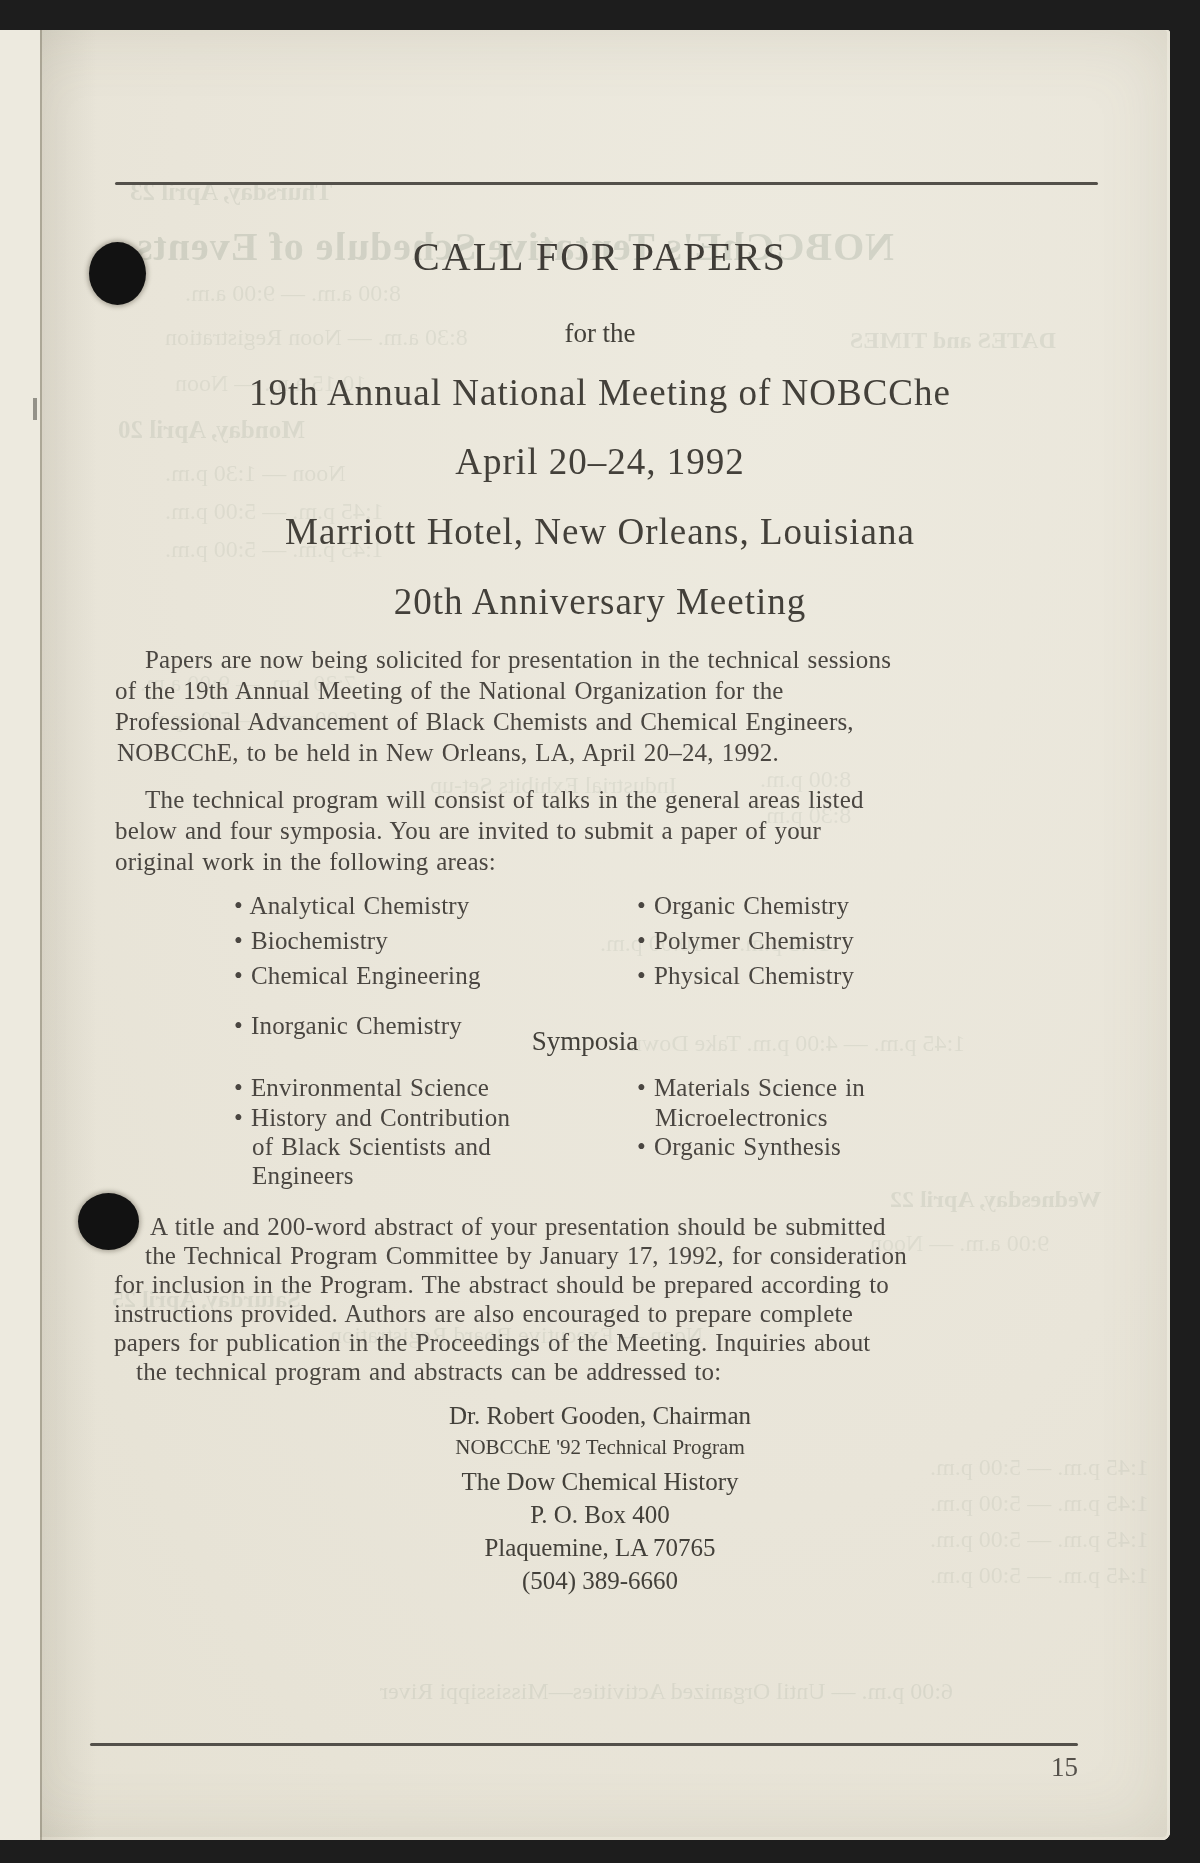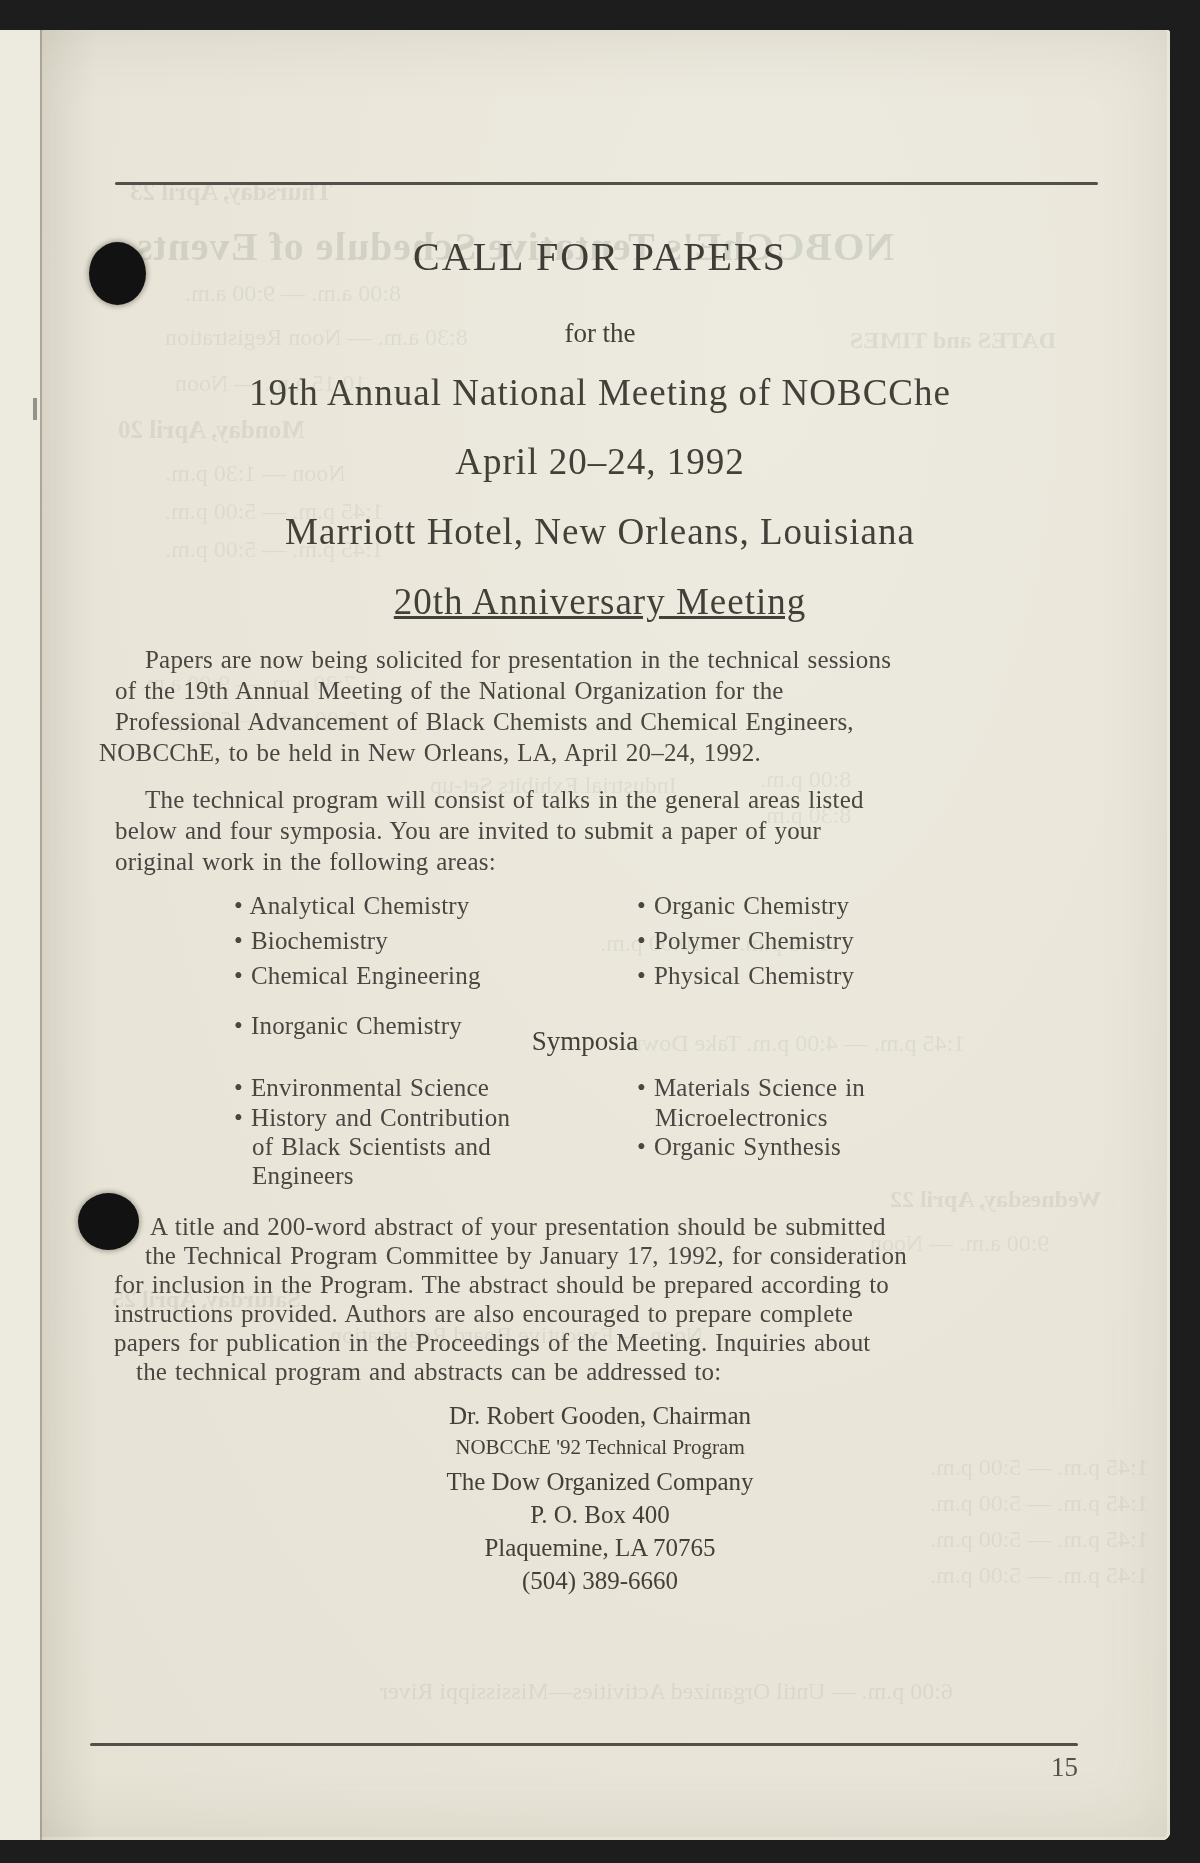--- a/index.html
+++ b/index.html
@@ -90,26 +90,26 @@
   <div class="hole" style="left:78px;top:1163px;width:61px;height:57px;"></div>
 
   <div class="rule" style="left:115px;top:152px;width:983px;"></div>
   <div class="rule" style="left:90px;top:1713px;width:988px;"></div>
 
   <div class="cline title" style="top:203px;">CALL FOR PAPERS</div>
   <div class="cline subtitle" style="top:288px;">for the</div>
   <div class="cline h2" style="top:341px;">19th Annual National Meeting of NOBCChe</div>
   <div class="cline h2" style="top:410px;">April 20–24, 1992</div>
   <div class="cline h2" style="top:480px;">Marriott Hotel, New Orleans, Louisiana</div>
-  <div class="cline h2" style="top:550px;text-decoration:underline;">20th Anniversary Meeting</div>
+  <div class="cline h2" style="top:550px;">20th Anniversary Meeting</div>
 
   <div class="line" style="left:145px;top:616px;">Papers are now being solicited for presentation in the technical sessions</div>
   <div class="line" style="left:115px;top:647px;">of the 19th Annual Meeting of the National Organization for the</div>
   <div class="line" style="left:115px;top:678px;">Professional Advancement of Black Chemists and Chemical Engineers,</div>
-  <div class="line" style="left:99px;top:709px;">NOBCChE, to be held in New Orleans, LA, April 20–24, 1992.</div>
+  <div class="line" style="left:117px;top:709px;">NOBCChE, to be held in New Orleans, LA, April 20–24, 1992.</div>
 
   <div class="line" style="left:145px;top:756px;">The technical program will consist of talks in the general areas listed</div>
   <div class="line" style="left:115px;top:787px;">below and four symposia. You are invited to submit a paper of your</div>
   <div class="line" style="left:115px;top:818px;">original work in the following areas:</div>
 
   <div class="line" style="left:234px;top:862px;">• Analytical Chemistry</div>
   <div class="line" style="left:234px;top:897px;">• Biochemistry</div>
   <div class="line" style="left:234px;top:932px;">• Chemical Engineering</div>
   <div class="line" style="left:234px;top:967px;margin-top:15px;">• Inorganic Chemistry</div>
   <div class="line" style="left:637px;top:862px;">• Organic Chemistry</div>
@@ -127,19 +127,19 @@
 
   <div class="line" style="left:150px;top:1183px;">A title and 200-word abstract of your presentation should be submitted</div>
   <div class="line" style="left:145px;top:1212px;">the Technical Program Committee by January 17, 1992, for consideration</div>
   <div class="line" style="left:114px;top:1241px;">for inclusion in the Program. The abstract should be prepared according to</div>
   <div class="line" style="left:114px;top:1270px;">instructions provided. Authors are also encouraged to prepare complete</div>
   <div class="line" style="left:114px;top:1299px;">papers for publication in the Proceedings of the Meeting. Inquiries about</div>
   <div class="line" style="left:114px;top:1328px;margin-left:22px;">the technical program and abstracts can be addressed to:</div>
 
   <div class="cline" style="top:1372px;font-size:25px;">Dr. Robert Gooden, Chairman</div>
   <div class="cline" style="top:1405px;font-size:21px;">NOBCChE '92 Technical Program</div>
-  <div class="cline" style="top:1438px;font-size:25px;">The Dow Organized Company</div>
+  <div class="cline" style="top:1438px;font-size:25px;">The Dow Chemical History</div>
   <div class="cline" style="top:1471px;font-size:25px;">P. O. Box 400</div>
   <div class="cline" style="top:1504px;font-size:25px;">Plaquemine, LA 70765</div>
   <div class="cline" style="top:1537px;font-size:25px;">(504) 389-6660</div>
 
   <div class="pagenum">15</div>
 </div>
 
 </body></html>

